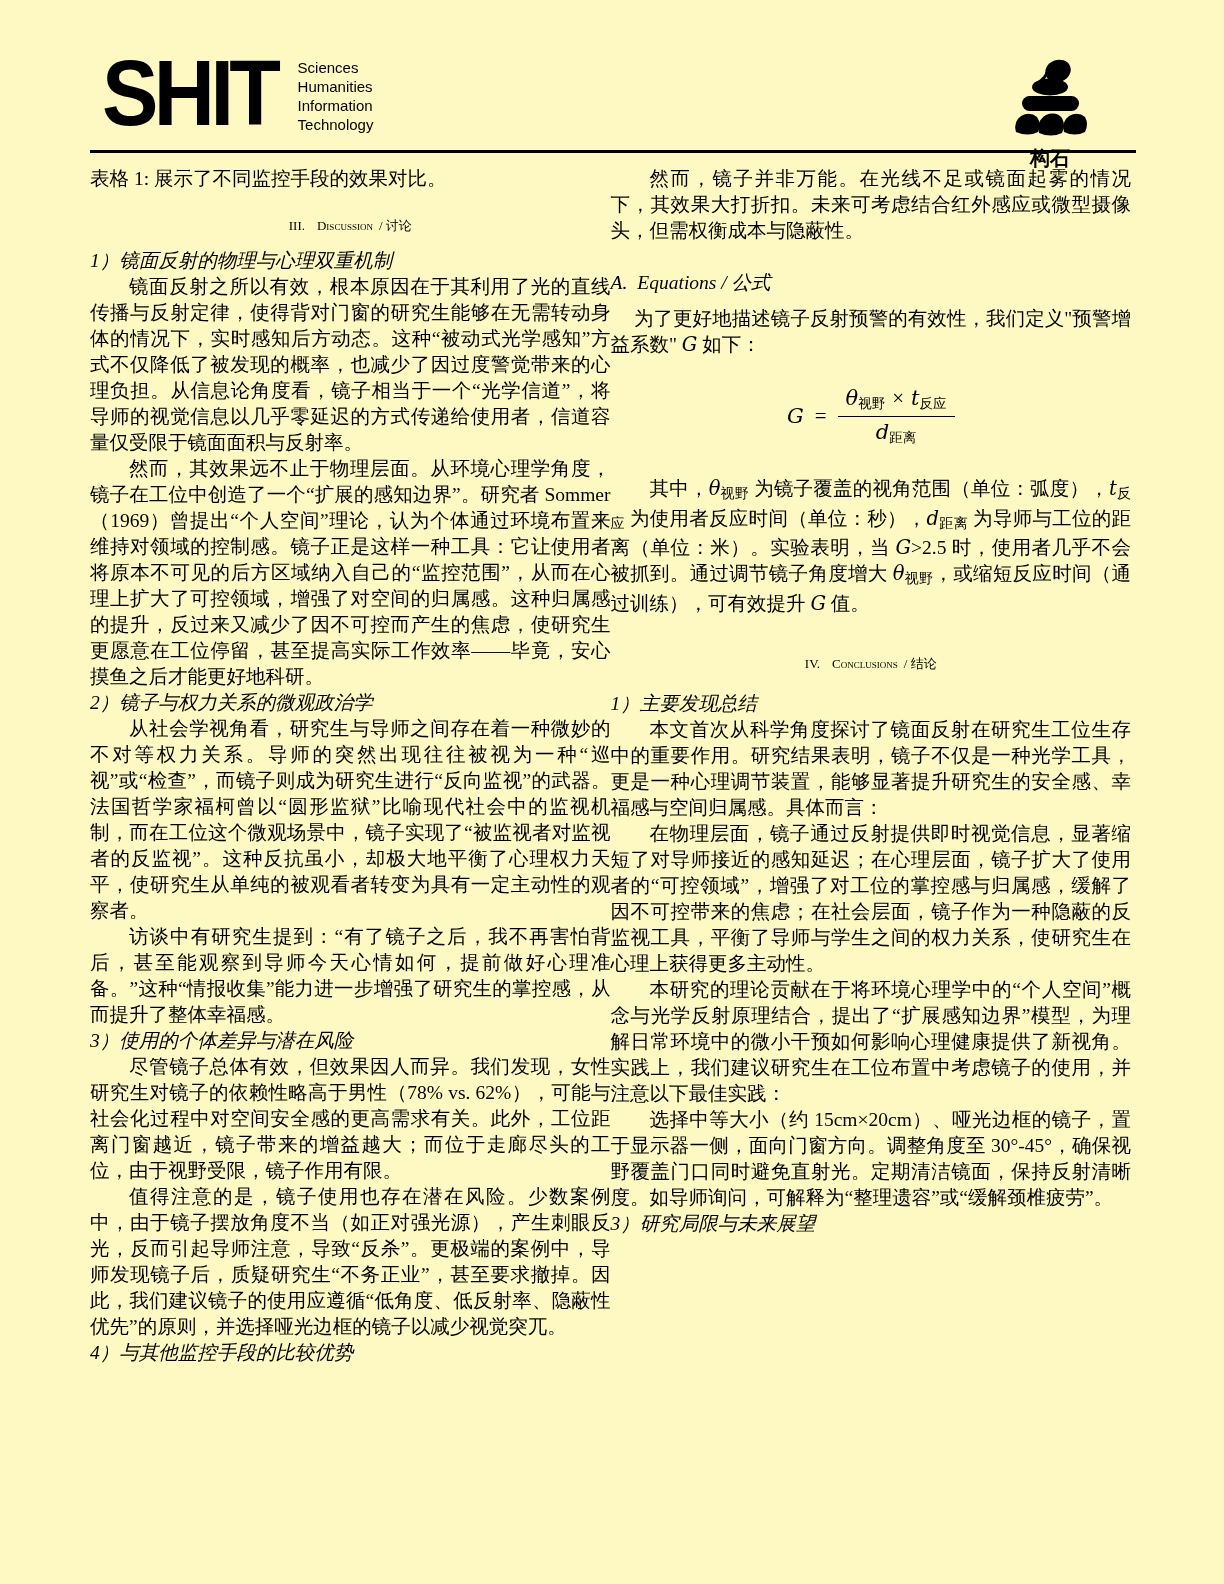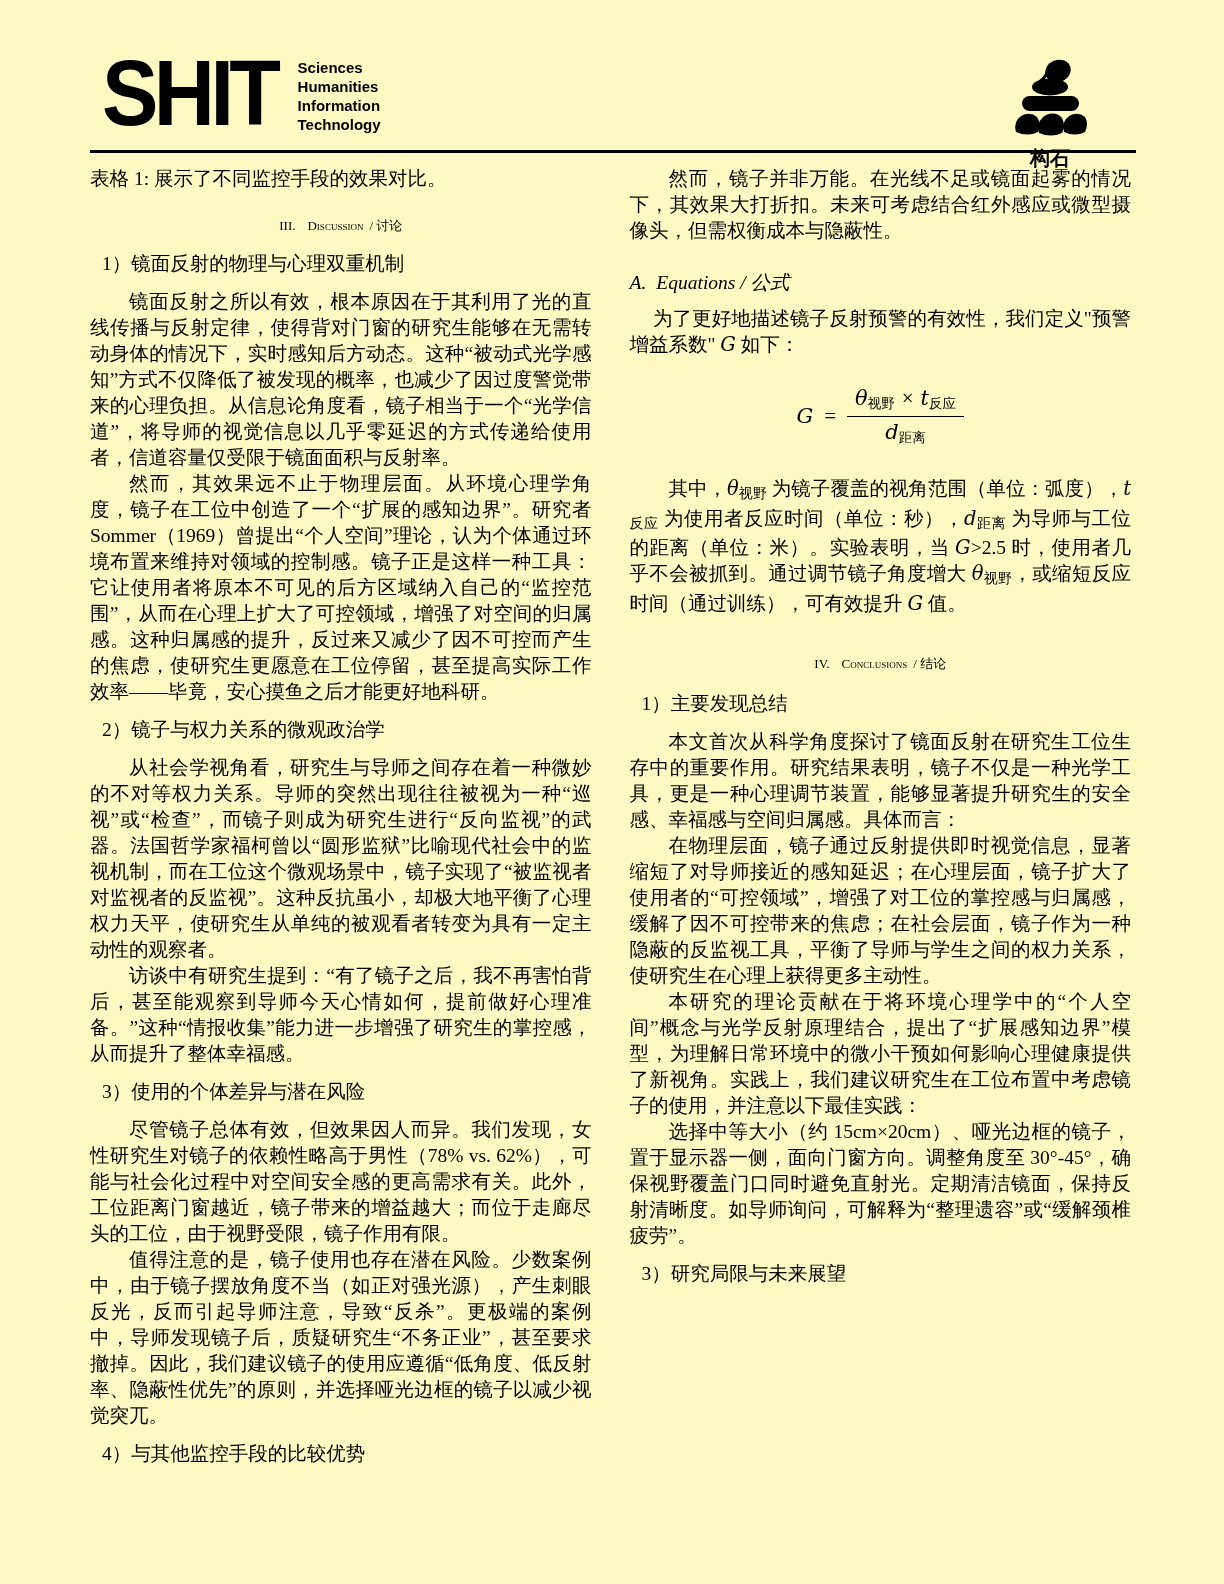--- a/index.html
+++ b/index.html
@@ -11,40 +11,40 @@
 
   
   .masthead { position:absolute; left:90px; right:88px; top:0; height:150px; }
   .brand { position:absolute; left:12px; top:50px; display:flex; align-items:flex-start; }
   .brand-word {
     font-family:"Liberation Sans",sans-serif; font-weight:800;
     font-size:92px; line-height:86px; letter-spacing:-5px;
     transform:scaleX(0.92); transform-origin:left top;
   }
   .brand-lines { margin-left:6px; padding-top:8px;
-    font-family:"Liberation Sans",sans-serif; font-weight:700;
+    font-family:"Liberation Sans",sans-serif; font-weight:400;
     font-size:15px; line-height:19px; }
   .org { position:absolute; right:40px; top:58px; width:92px; text-align:center; }
   .org-name { font-family:"Liberation Sans",sans-serif; font-weight:700;
     font-size:20px; line-height:22px; margin-top:1px; }
   .rule { position:absolute; left:90px; right:88px; top:150px; height:3px; background:#000; }
 
   
-  .cols { position:absolute; left:90px; right:93px; top:166px; display:flex; gap:38px; }
+  .cols { position:absolute; left:90px; right:93px; top:166px; display:flex; }
   .col { flex:1 1 0; font-size:19.5px; line-height:26px; text-align:justify; }
 
   .table-caption { margin:0 0 21px 0; }
   h2.sec-head { margin:0 0 9px 0; font-size:13px; font-weight:normal; text-align:center; }
   h2.sec-head.spaced { margin:34px 0 14px 0; }
   .sec-num { margin-right:12px; }
   .sc { font-variant:small-caps; }
   .sec-zh { margin-left:6px; }
   h3.sub-sec { margin:26px 0 10px 0; font-size:19.5px; font-weight:normal; font-style:italic; }
   h3.sub-sec .sub-num { margin-right:10px; }
-  p.subhead { margin:12px; }
+  p.subhead { margin:0;font-style:italic; }
   p.para { margin:0; text-indent:2em; }
   p.para-sm { margin:0; text-indent:1.2em; }
 
   .var { font-family:"DejaVu Serif",serif; font-style:italic; }
   .vsub { font-size:0.72em; vertical-align:-0.18em; }
 
   
   .equation { display:flex; align-items:center; justify-content:center;
     margin:28px 0 30px 0; font-size:21px; line-height:1.2; }
   .eq-var { font-family:"DejaVu Serif",serif; font-style:italic; }

